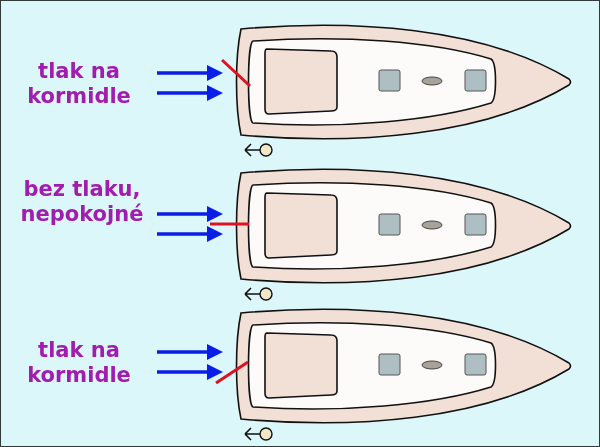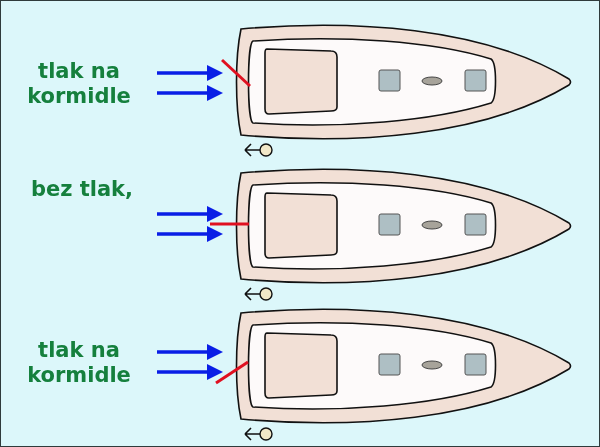--- a/index.html
+++ b/index.html
@@ -3,21 +3,21 @@
 <meta charset="utf-8">
 <style>
   html, body { margin:0; padding:0; }
   body { width:600px; height:447px; overflow:hidden; background:#fff; }
   #stage {
     position:relative; width:598px; height:445px;
     border:1px solid #2f3b3b; background:#dcf7fa;
     font-family:"DejaVu Sans", sans-serif;
   }
   .label {
-    position:absolute; font-weight:bold; color:#15803d;
+    position:absolute; font-weight:bold; color:#a21caf;
     font-size:21px; line-height:25px; text-align:center;
   }
   svg { position:absolute; left:0; top:0; }
 </style>
 </head>
 <body>
 
 <div id="stage">
 
   <svg width="598" height="445" viewBox="0 0 598 445">
@@ -70,21 +70,22 @@
     </g>
     <line x1="215" y1="382" x2="247" y2="361" stroke="#e01020" stroke-width="3"></line>
   </svg>
 
   <div class="label" style="left:4px; top:58px; width:148px;">
     <div>tlak na</div>
     <div>kormidle</div>
   </div>
 
   <div class="label" style="left:2px; top:176px; width:158px;">
-    <div>bez tlak,</div>
+    <div>bez tlaku,</div>
+    <div>nepokojné</div>
   </div>
 
   <div class="label" style="left:4px; top:337px; width:148px;">
     <div>tlak na</div>
     <div>kormidle</div>
   </div>
 
 </div>
 
 </body></html>

